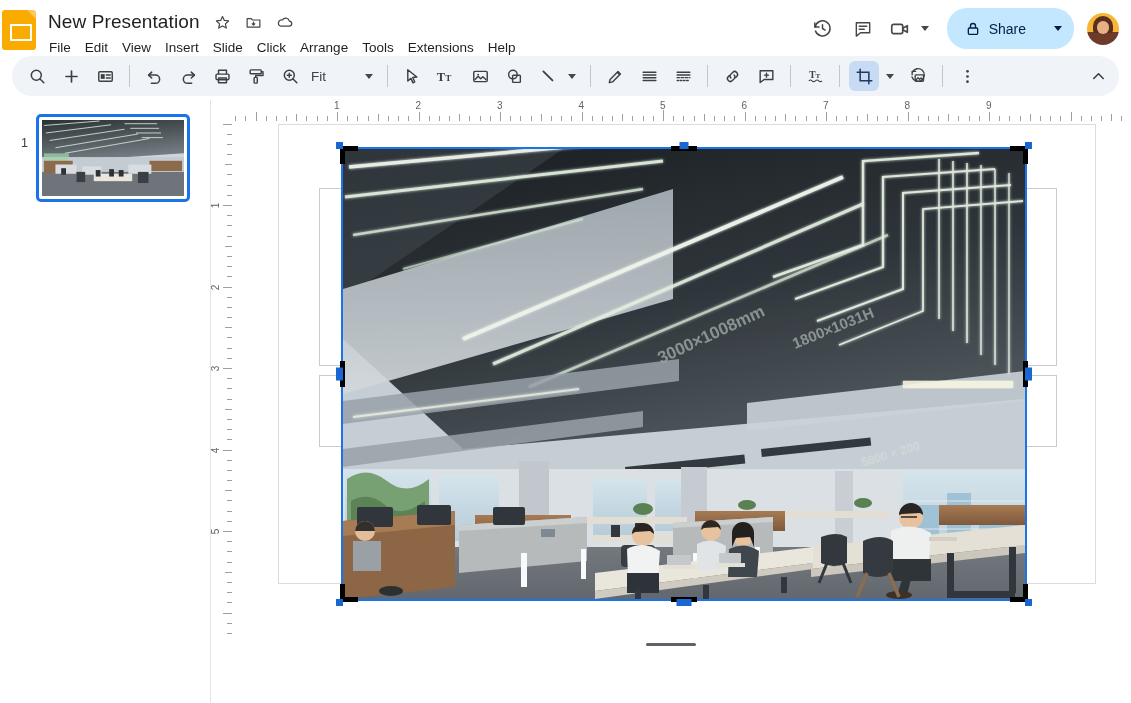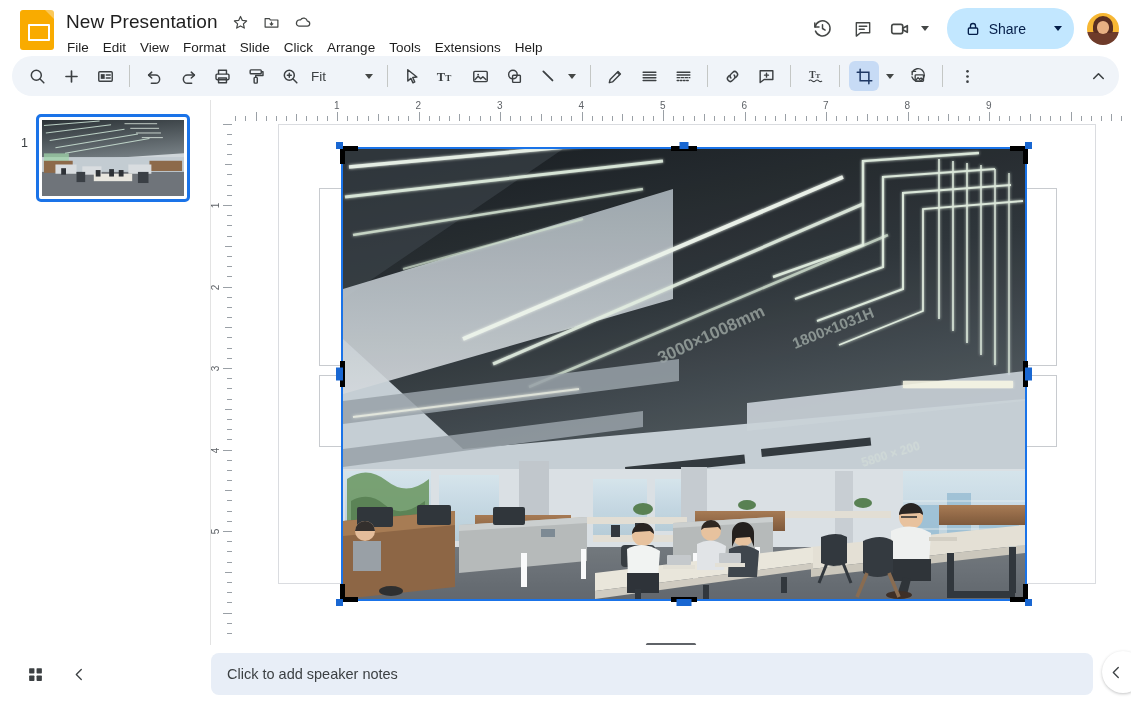--- a/index.html
+++ b/index.html
@@ -6,21 +6,21 @@
   html, body {
     width: 1131px; height: 703px;
     font-family: "Liberation Sans", sans-serif;
     background: #ffffff;
     overflow: hidden;
     -webkit-font-smoothing: antialiased;
   }
   .app { position: relative; width: 1131px; height: 703px; background: #ffffff; }
 
   
-  .topbar { position: relative; height: 56px; display: flex; align-items: flex-start; padding: 8px 14px 0 20px; border-radius: 7px; }
+  .topbar { position: relative; height: 56px; display: flex; align-items: flex-start; padding: 8px 14px 0 2px; border-radius: 7px; }
   .doc-logo {
     width: 34px; height: 40px; margin-top: 2px; margin-right: 12px;
     background: #f9ab00; border-radius: 3px;
     position: relative; flex: 0 0 auto;
   }
   .doc-logo::before {
     content: ""; position: absolute; left: 8px; top: 14px; width: 18px; height: 13px;
     border: 2.5px solid #ffffff; border-radius: 1px; background: #f9ab00;
   }
   .doc-logo::after {
@@ -206,21 +206,21 @@
           <svg width="18" height="18" viewBox="0 0 24 24" fill="none" stroke="#444746" stroke-width="1.7" stroke-linejoin="round">
             <path d="M6.5 17.5h11a3.3 3.3 0 0 0 .3-6.6A5 5 0 0 0 8.6 9.3 3.9 3.9 0 0 0 6.5 17.5z"></path>
           </svg>
         </span>
       </div>
 
       <div class="menu-row">
         <span class="menu-item">File</span>
         <span class="menu-item">Edit</span>
         <span class="menu-item">View</span>
-        <span class="menu-item">Format</span>
+        <span class="menu-item">Insert</span>
         <span class="menu-item">Slide</span>
         <span class="menu-item">Click</span>
         <span class="menu-item">Arrange</span>
         <span class="menu-item">Tools</span>
         <span class="menu-item">Extensions</span>
         <span class="menu-item">Help</span>
       </div>
     </div>
 
     <div class="top-right">
@@ -963,38 +963,13 @@
             <span class="h-blue" style="right:-4px; top:50%; transform:translateY(-50%); width:7px; height:13px;"></span>
           </div>
         </div>
 
       </div>
 
       <div class="notes-divider-handle"></div>
     </div>
   </div>
 
-  <div class="notes-bar">
-    <div class="notes-left">
-      <div class="nb-icon">
-        <svg width="17" height="17" viewBox="0 0 24 24" fill="#3c4043">
-          <rect x="3" y="3" width="7.5" height="7.5" rx="1"></rect>
-            <rect x="13.5" y="3" width="7.5" height="7.5" rx="1"></rect>
-          <rect x="3" y="13.5" width="7.5" height="7.5" rx="1"></rect>
-            <rect x="13.5" y="13.5" width="7.5" height="7.5" rx="1"></rect>
-        </svg>
-      </div>
-      <div class="nb-icon">
-        <svg width="17" height="17" viewBox="0 0 24 24" fill="none" stroke="#3c4043" stroke-width="1.9" stroke-linecap="round" stroke-linejoin="round">
-          <path d="M14.5 5l-7 7 7 7"></path>
-        </svg>
-      </div>
-    </div>
-    <div class="notes-field">
-      <span>Click to add speaker notes</span>
-    </div>
-    <div class="notes-collapse">
-      <svg width="17" height="17" viewBox="0 0 24 24" fill="none" stroke="#3c4043" stroke-width="1.9" stroke-linecap="round" stroke-linejoin="round">
-        <path d="M14.5 5l-7 7 7 7"></path>
-      </svg>
-    </div>
-  </div>
 </div>
 
 </body></html>

